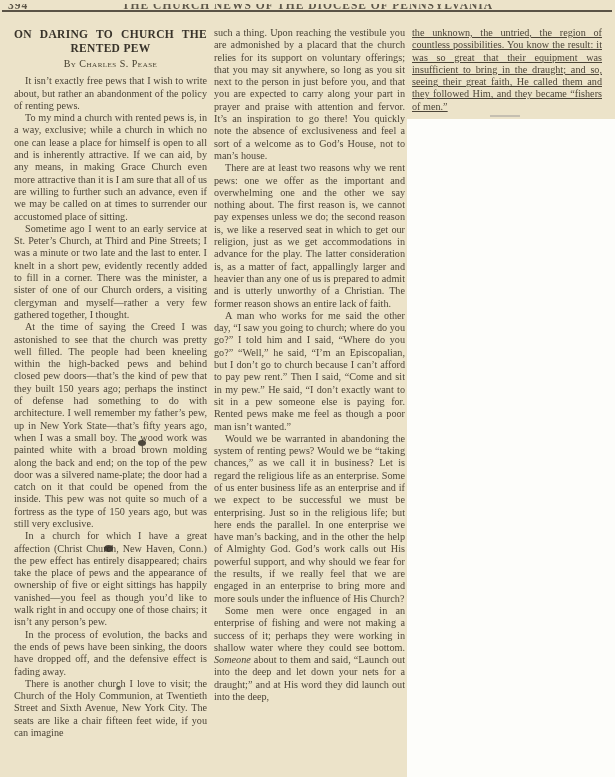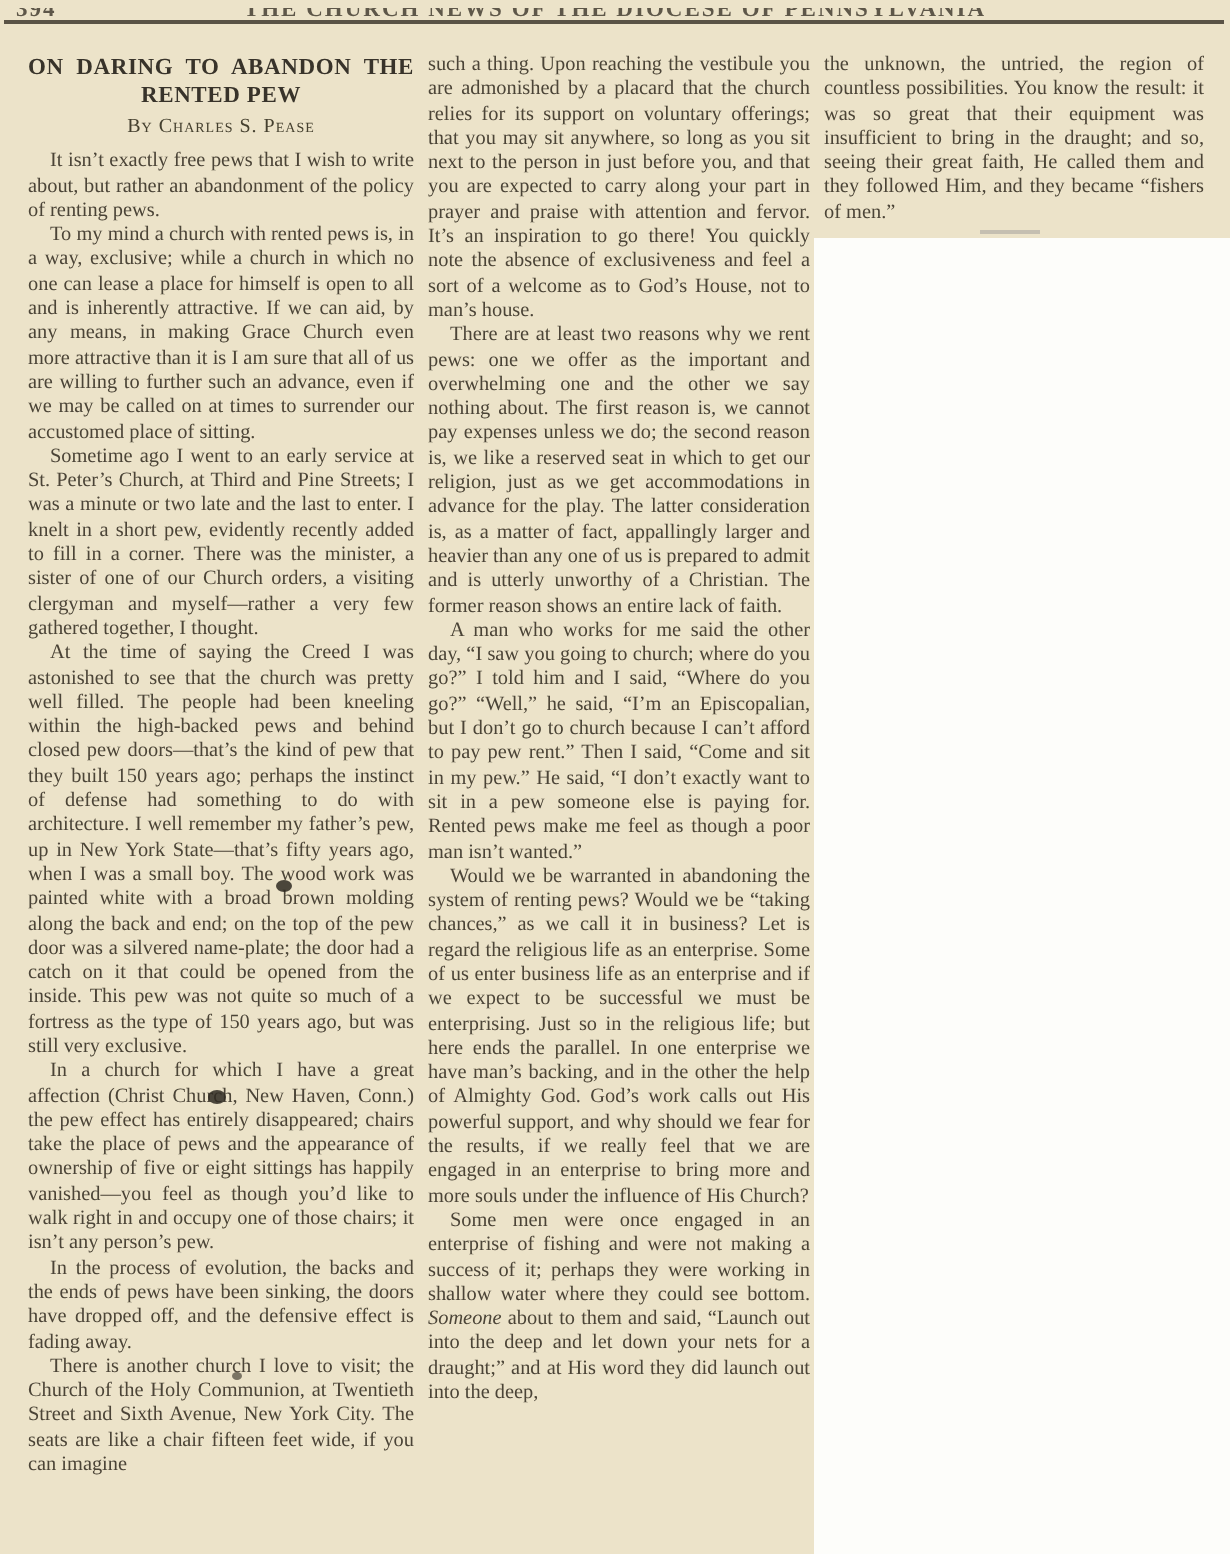--- a/index.html
+++ b/index.html
@@ -32,21 +32,21 @@
     position:absolute;left:2px;top:10px;width:610px;height:2px;
     background:#5a5346;z-index:3;
   }
   .col{
     position:absolute;top:27px;overflow:hidden;
     font-size:10.2px;line-height:12.3px;color:#4b4437;
     text-align:justify;
   }
   .col-1{left:14px;width:193px;height:723px;}
   .col-2{left:214px;width:191px;height:723px;}
-  .col-3{left:412px;width:190px;height:92px;}
+  .col-3{left:412px;width:190px;height:92px;text-decoration:underline;}
   .col p{margin:0;}
   .col p.indent{text-indent:11px;}
   .article-title{
     font-weight:bold;font-size:11.5px;line-height:14px;color:#38332a;
     text-align:justify;text-align-last:center;letter-spacing:.3px;
     margin-bottom:3px;
   }
   .byline{
     font-variant:small-caps;text-align:center;text-align-last:center;
     font-size:10px;letter-spacing:.5px;color:#45402f;
@@ -73,21 +73,21 @@
 
 <div class="header-row">
   <div class="header-inner">
     <span class="page-number">394</span>
     <span class="running-title">THE CHURCH NEWS OF THE DIOCESE OF PENNSYLVANIA</span>
   </div>
 </div>
 <div class="header-rule"></div>
 
 <div class="col col-1">
-  <div class="article-title">ON DARING TO ABANDON THE RENTED PEW</div>
+  <div class="article-title">ON DARING TO CHURCH THE RENTED PEW</div>
   <div class="byline">By Charles S. Pease</div>
   <div>
       <p class="indent"><span>It isn’t exactly free pews that I wish to write about, but rather an abandonment of the policy of renting pews.</span></p>
       <p class="indent"><span>To my mind a church with rented pews is, in a way, exclusive; while a church in which no one can lease a place for himself is open to all and is inherently attractive. If we can aid, by any means, in making Grace Church even more attractive than it is I am sure that all of us are willing to further such an advance, even if we may be called on at times to surrender our accustomed place of sitting.</span></p>
       <p class="indent"><span>Sometime ago I went to an early service at St. Peter’s Church, at Third and Pine Streets; I was a minute or two late and the last to enter. I knelt in a short pew, evidently recently added to fill in a corner. There was the minister, a sister of one of our Church orders, a visiting clergyman and myself—rather a very few gathered together, I thought.</span></p>
       <p class="indent"><span>At the time of saying the Creed I was astonished to see that the church was pretty well filled. The people had been kneeling within the high-backed pews and behind closed pew doors—that’s the kind of pew that they built 150 years ago; perhaps the instinct of defense had something to do with architecture. I well remember my father’s pew, up in New York State—that’s fifty years ago, when I was a small boy. The wood work was painted white with a broad brown molding along the back and end; on the top of the pew door was a silvered name-plate; the door had a catch on it that could be opened from the inside. This pew was not quite so much of a fortress as the type of 150 years ago, but was still very exclusive.</span></p>
       <p class="indent"><span>In a church for which I have a great affection (Christ Church, New Haven, Conn.) the pew effect has entirely disappeared; chairs take the place of pews and the appearance of ownership of five or eight sittings has happily vanished—you feel as though you’d like to walk right in and occupy one of those chairs; it isn’t any person’s pew.</span></p>
       <p class="indent"><span>In the process of evolution, the backs and the ends of pews have been sinking, the doors have dropped off, and the defensive effect is fading away.</span></p>
       <p class="indent"><span>There is another church I love to visit; the Church of the Holy Communion, at Twentieth Street and Sixth Avenue, New York City. The seats are like a chair fifteen feet wide, if you can imagine</span></p>
     </div>

